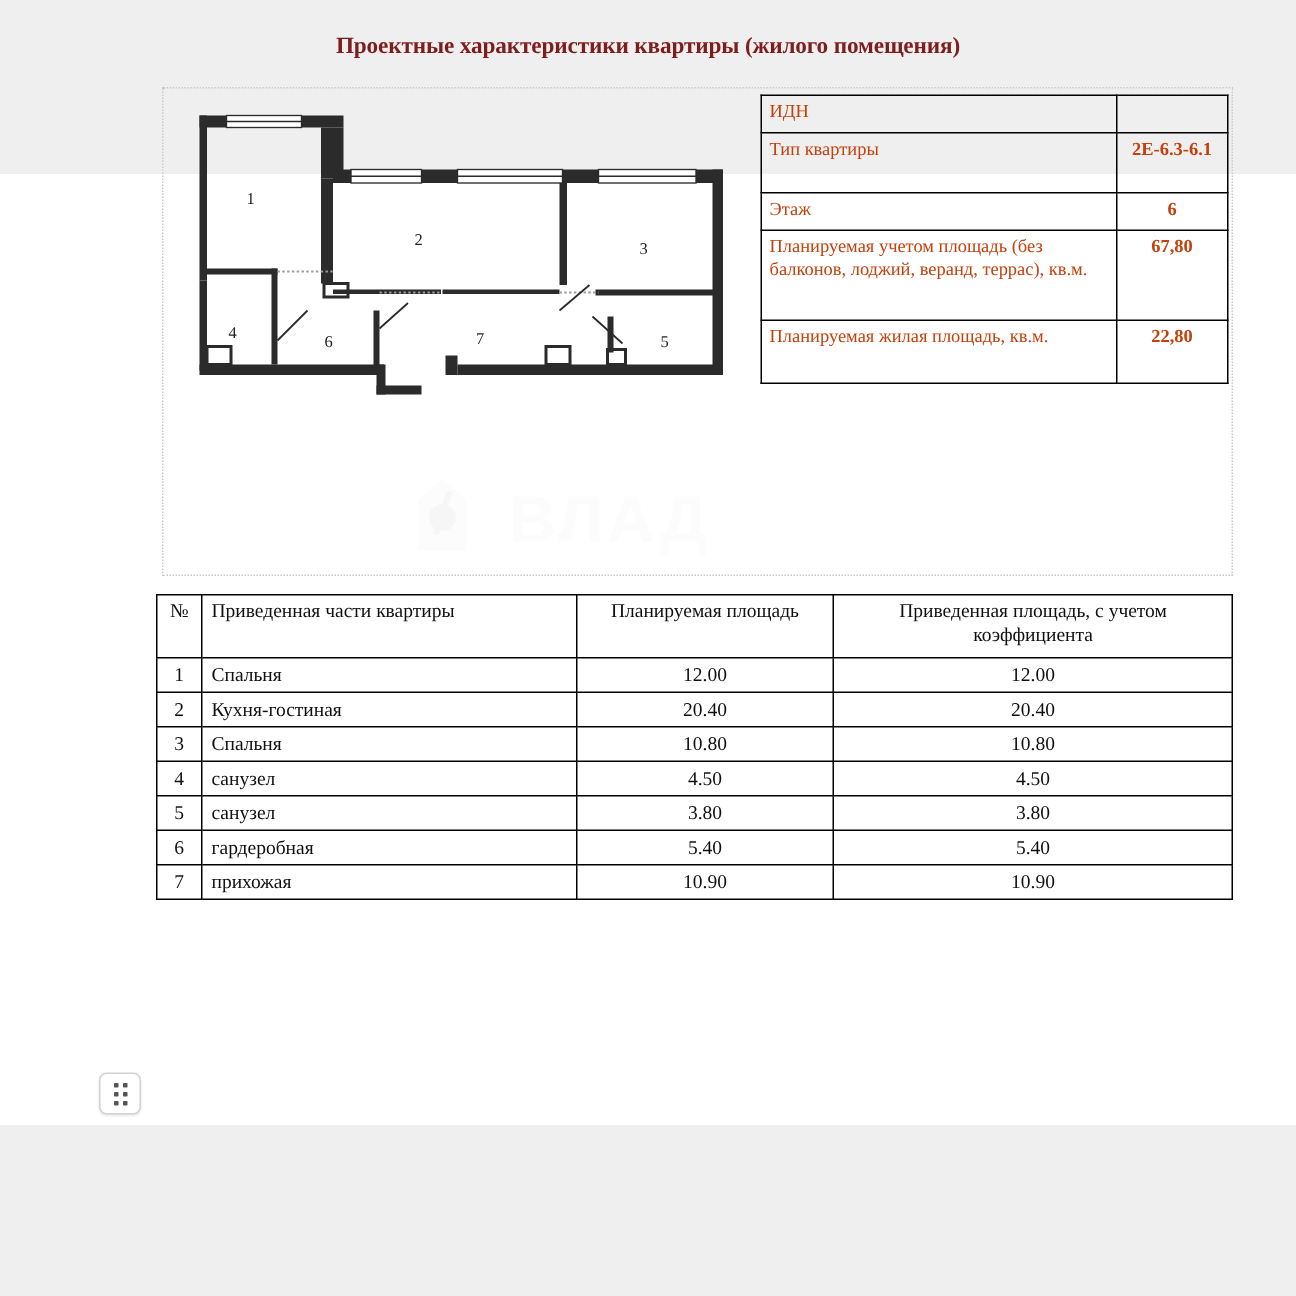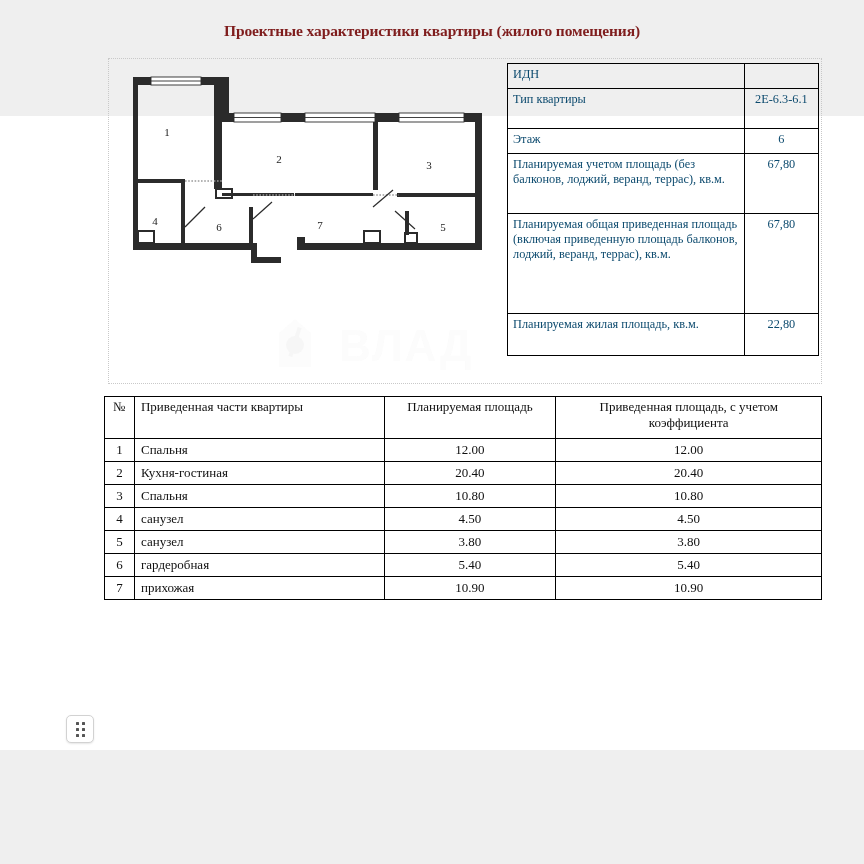--- a/index.html
+++ b/index.html
@@ -73,33 +73,33 @@
     letter-spacing: 2px;
   }
 
   
   #spec-table {
     position: absolute;
     left: 398px; top: 4px;
     width: 312px;
     border-collapse: collapse;
     font-size: 12.3px;
-    color: #0c4a6e;
+    color: #c2410c;
   }
   #spec-table td {
     border: 1px solid #000;
     padding: 3px 5px 4px 5px;
     vertical-align: top;
     line-height: 1.22;
   }
   #spec-table td.label { width: 236px; }
   #spec-table td.value {
     width: 74px;
     text-align: center;
-    font-weight: normal;
+    font-weight: bold;
   }
   #spec-table tr.r-idn td { height: 25px; }
   #spec-table tr.r-type td { height: 40px; }
   #spec-table tr.r-floor td { height: 25px; margin-top: 20px; }
   #spec-table tr.r-total td { height: 60px; }
   #spec-table tr.r-reduced td { height: 100px; }
   #spec-table tr.r-living td { height: 42px; }
 
   
   #parts-table {
@@ -275,24 +275,20 @@
           <td class="value">2Е-6.3-6.1</td>
         </tr>
         <tr class="r-floor">
           <td class="label">Этаж</td>
           <td class="value">6</td>
         </tr>
         <tr class="r-total">
           <td class="label">Планируемая учетом площадь (без балконов, лоджий, веранд, террас), кв.м.</td>
           <td class="value">67,80</td>
         </tr>
-        <tr class="r-reduced">
-          <td class="label">Планируемая общая приведенная площадь (включая приведенную площадь балконов, лоджий, веранд, террас), кв.м.</td>
-          <td class="value">67,80</td>
-        </tr>
         <tr class="r-living">
           <td class="label">Планируемая жилая площадь, кв.м.</td>
           <td class="value">22,80</td>
         </tr>
       </tbody>
     </table>
   </div>
 
   <table id="parts-table">
     <thead>

